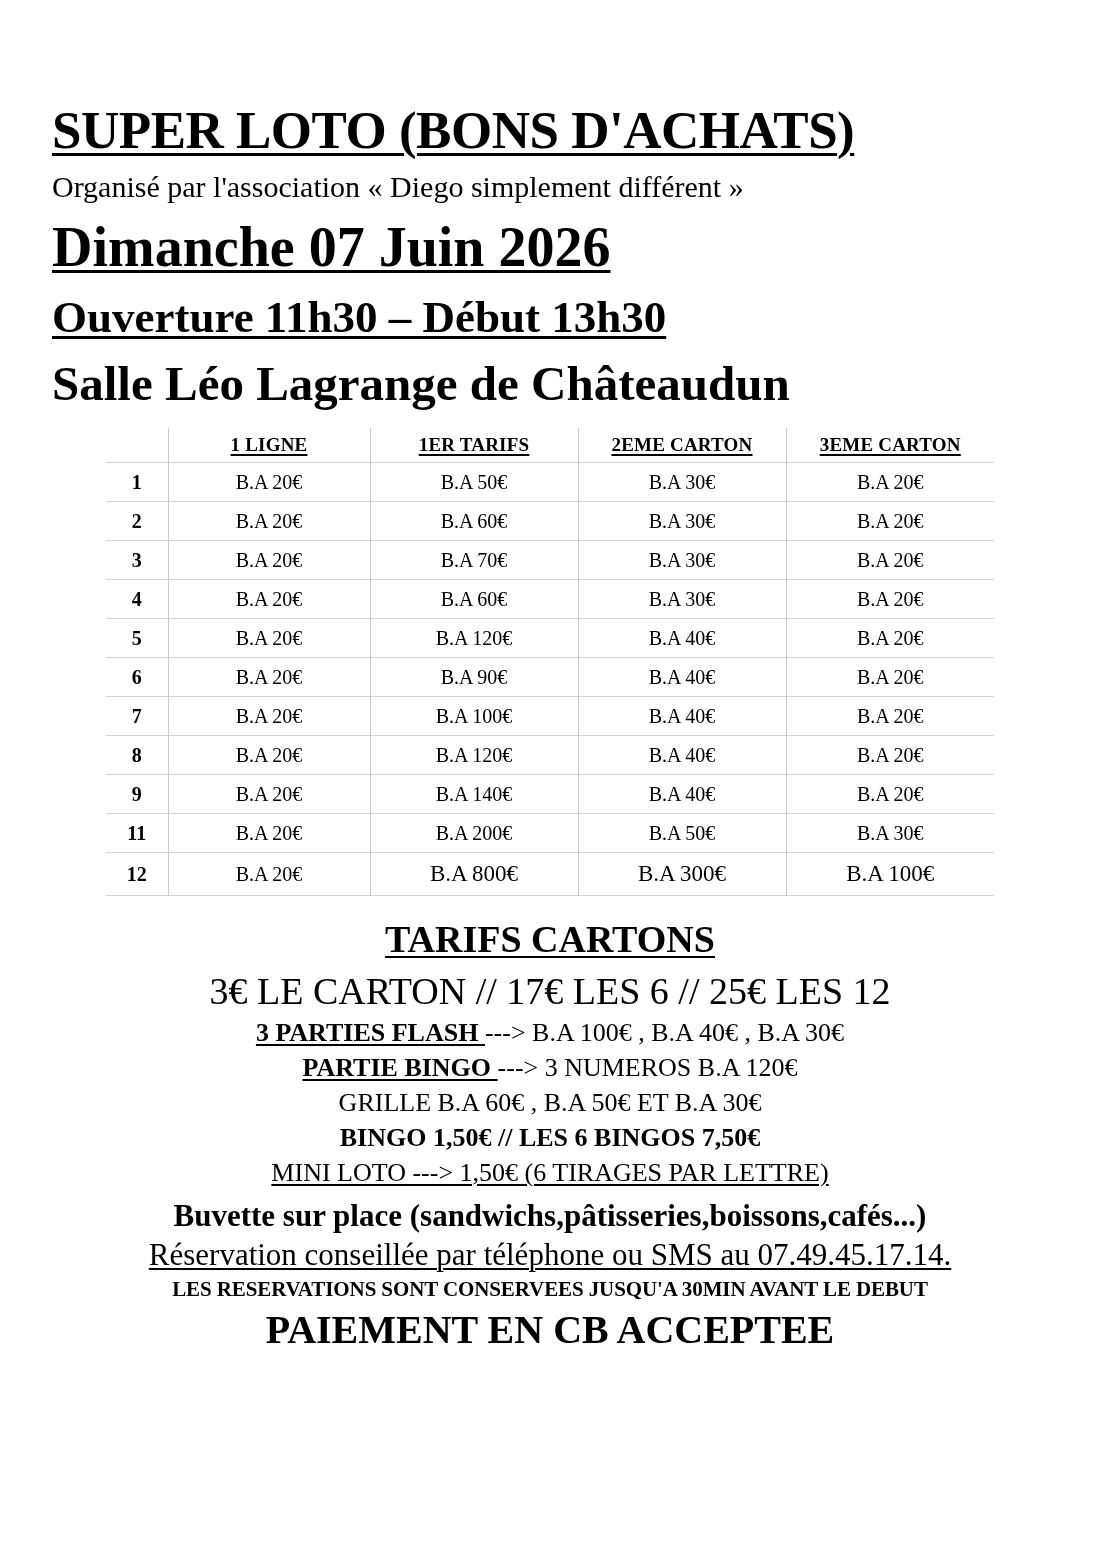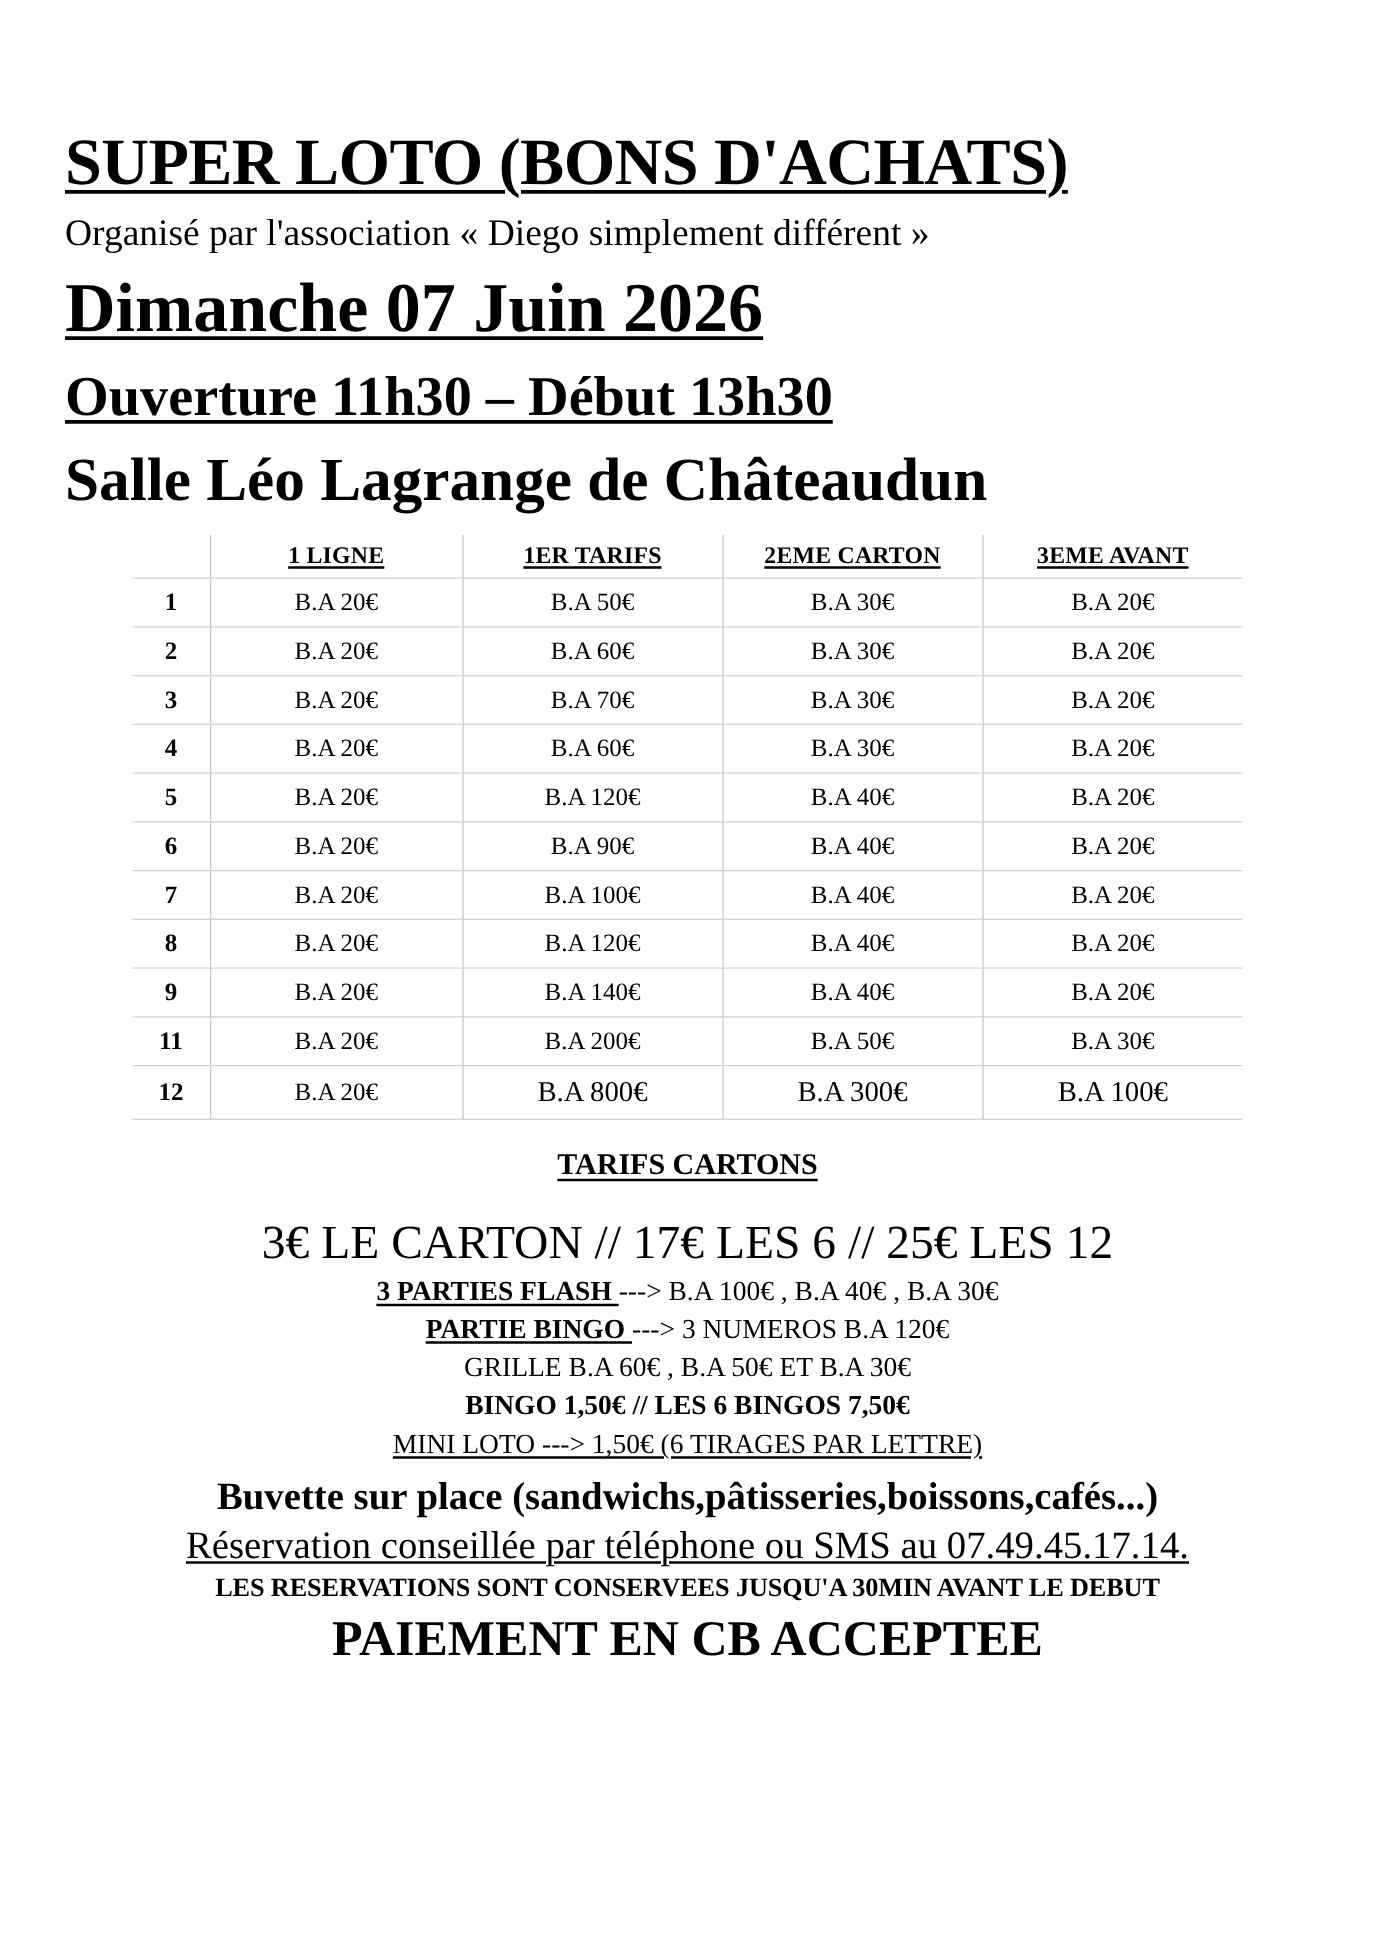--- a/index.html
+++ b/index.html
@@ -143,38 +143,38 @@
   table.prizes tbody tr.big td.lig {
     font-size: 20px;
   }
 
   
   .tariffs {
     text-align: center;
     margin-top: 24px;
   }
   .t-head {
-    font-size: 24px;
+    font-size: 38px;
     font-weight: bold;
     line-height: 1;
-    margin-bottom: 30px;
+    margin-bottom: 13px;
   }
   .t-head .u {
     text-decoration: underline;
     text-decoration-thickness: 2px;
     text-underline-offset: 4px;
   }
   .t-price {
     font-size: 38px;
     font-weight: normal;
     line-height: 1.08;
     white-space: nowrap;
   }
   .t-line {
-    font-size: 22px;
+    font-size: 26px;
     font-weight: normal;
     line-height: 1.12;
     margin-top: 6px;
     white-space: nowrap;
   }
   .t-line.bold { font-weight: bold; }
   .t-line .u {
     text-decoration: underline;
     text-decoration-thickness: 2px;
     text-underline-offset: 3px;
@@ -239,21 +239,21 @@
           <col class="c-1">
           <col class="c-2">
           <col class="c-3">
       </colgroup>
       <thead>
         <tr>
           <th class="corner"></th>
           <th><span class="u">1 LIGNE</span></th>
           <th><span class="u">1ER TARIFS</span></th>
           <th><span class="u">2EME CARTON</span></th>
-          <th><span class="u">3EME AVANT</span></th>
+          <th><span class="u">3EME CARTON</span></th>
         </tr>
       </thead>
       <tbody>
         <tr>
             <td class="rownum">1</td>
             <td class="lig">B.A 20€</td>
             <td>B.A 50€</td>
             <td>B.A 30€</td>
             <td>B.A 20€</td>
           </tr>

